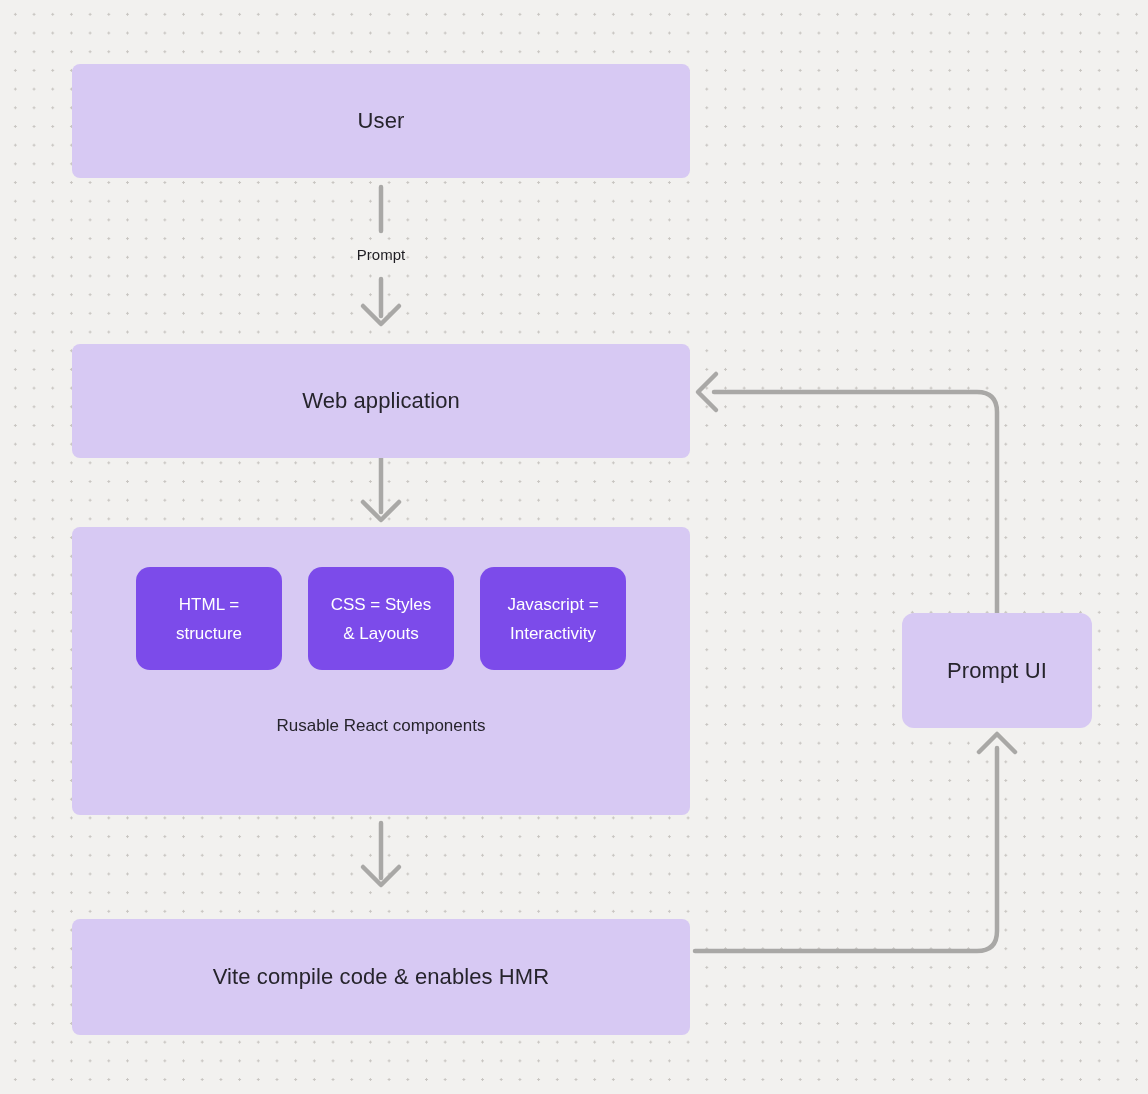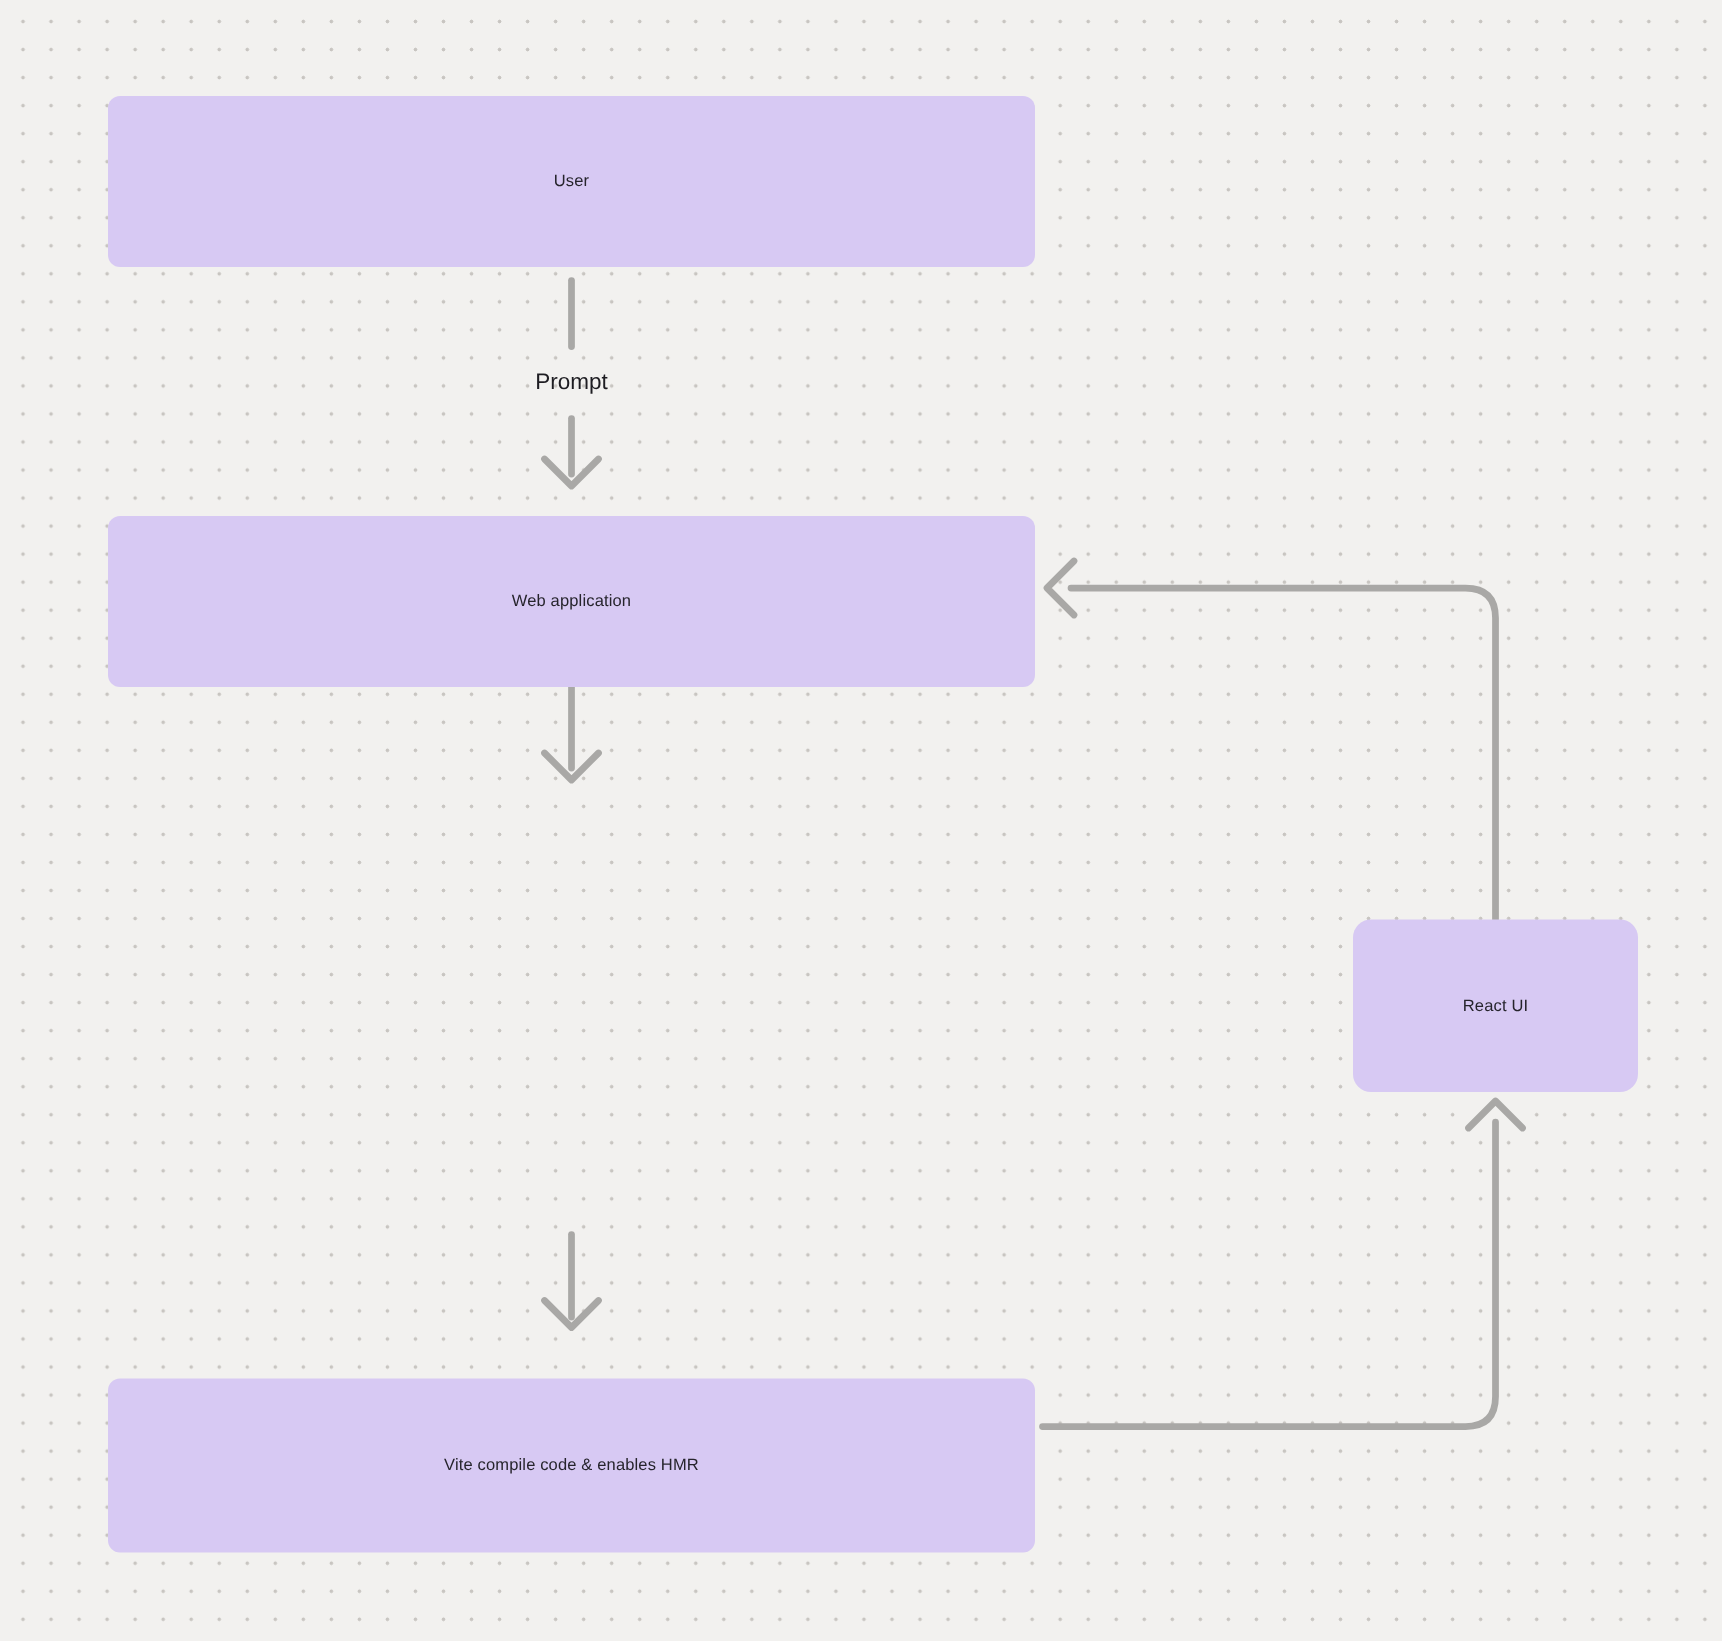--- a/index.html
+++ b/index.html
@@ -36,21 +36,21 @@
     fill:none;
     stroke-linecap:round;
     stroke-linejoin:round;
   }
   .node{
     position:absolute;
     background:var(--node-fill);
     border-radius:8px;
     display:flex;align-items:center;justify-content:center;
     color:var(--node-text);
-    font-size:11px;
+    font-size:22px;
     letter-spacing:.1px;
   }
   .node-user{left:72px;top:64px;width:618px;height:114px;}
   .node-web{left:72px;top:344px;width:618px;height:114px;}
   .node-vite{left:72px;top:893px;width:618px;height:116px;margin-top:26px;}
   .node-render{left:902px;top:613px;width:190px;height:115px;border-radius:12px;}
   .group{
     position:absolute;left:72px;top:527px;width:618px;height:288px;
     background:var(--node-fill);
     border-radius:8px;
@@ -110,22 +110,39 @@
   <div class="node node-user">
     <span>User</span>
   </div>
 
   <div class="edge-label">Prompt</div>
 
   <div class="node node-web">
     <span>Web application</span>
   </div>
 
+  <div class="group">
+    <div class="chips">
+      <div class="chip">
+        <span>HTML =</span>
+        <span>structure</span>
+      </div>
+      <div class="chip">
+        <span>CSS = Styles</span>
+        <span>&amp; Layouts</span>
+      </div>
+      <div class="chip">
+        <span>Javascript =</span>
+        <span>Interactivity</span>
+      </div>
+    </div>
+    <div class="group-caption">Rusable React components</div>
+  </div>
 
   <div class="node node-vite">
     <span>Vite compile code &amp; enables HMR</span>
   </div>
 
   <div class="node node-render">
-    <span>React UI</span>
+    <span>Prompt UI</span>
   </div>
 
 </div>
 
 </body></html>

